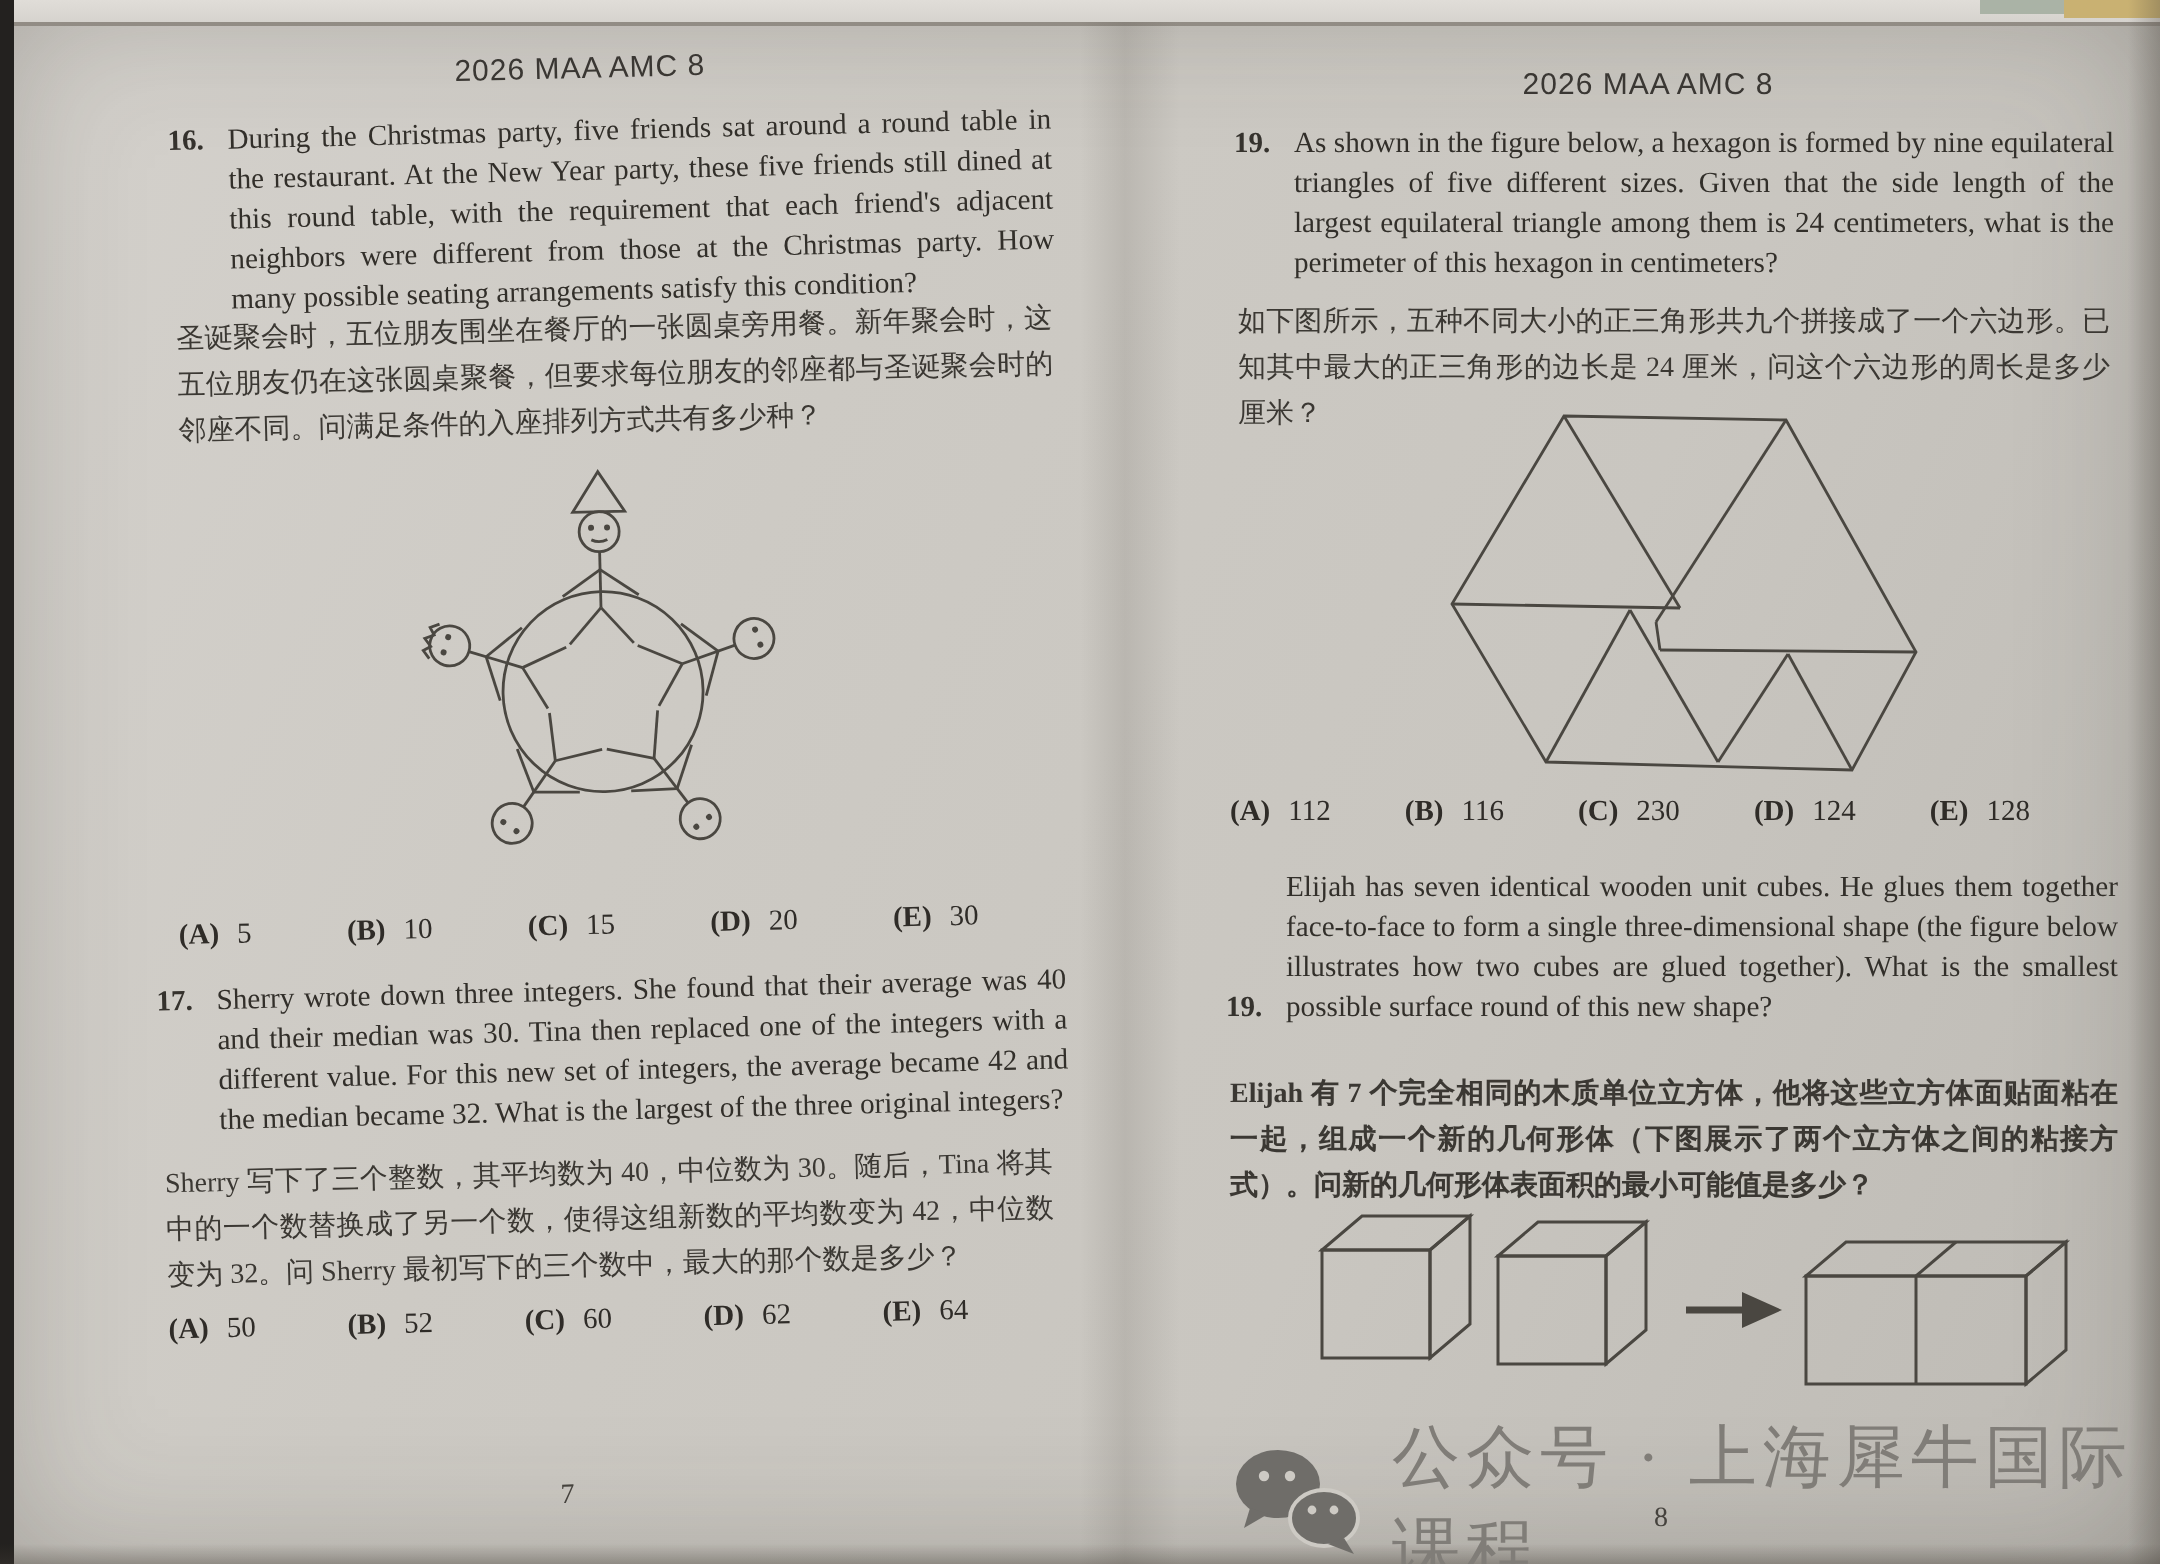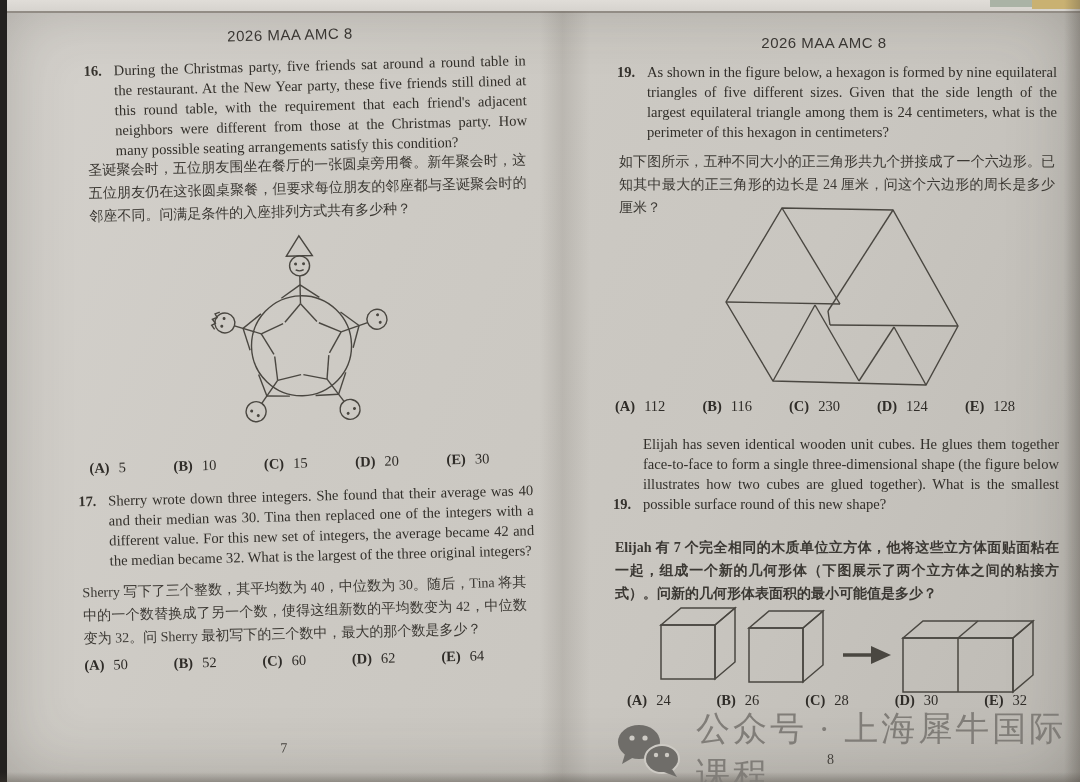--- a/index.html
+++ b/index.html
@@ -202,27 +202,20 @@
         <g>
           <rect x="272" y="40" width="110" height="54"></rect>
           <line x1="327" y1="40" x2="327" y2="94"></line>
           <polygon points="272,40 292,23 402,23 382,40"></polygon>
           <line x1="327" y1="40" x2="347" y2="23"></line>
           <polygon points="382,40 402,23 402,77 382,94"></polygon>
         </g>
       </svg>
     </div>
 
-    <div class="choices" style="left:42px;top:666px;width:400px;">
-      <span class="choice"><span class="cl">(A)</span><span>24</span></span>
-      <span class="choice"><span class="cl">(B)</span><span>26</span></span>
-      <span class="choice"><span class="cl">(C)</span><span>28</span></span>
-      <span class="choice"><span class="cl">(D)</span><span>30</span></span>
-      <span class="choice"><span class="cl">(E)</span><span>32</span></span>
-    </div>
 
     <div class="pageno" style="left:242px;top:726px;">8</div>
   </div>
 
   <div class="wm">
     <span>
       <svg width="74" height="56" viewBox="0 0 74 56" fill="#6f6d69">
         <ellipse cx="27" cy="20" rx="21" ry="17"></ellipse>
         <polygon points="13,32 10,42 22,35"></polygon>
         <circle cx="20" cy="16" r="2.6" fill="#cdcac4"></circle>

